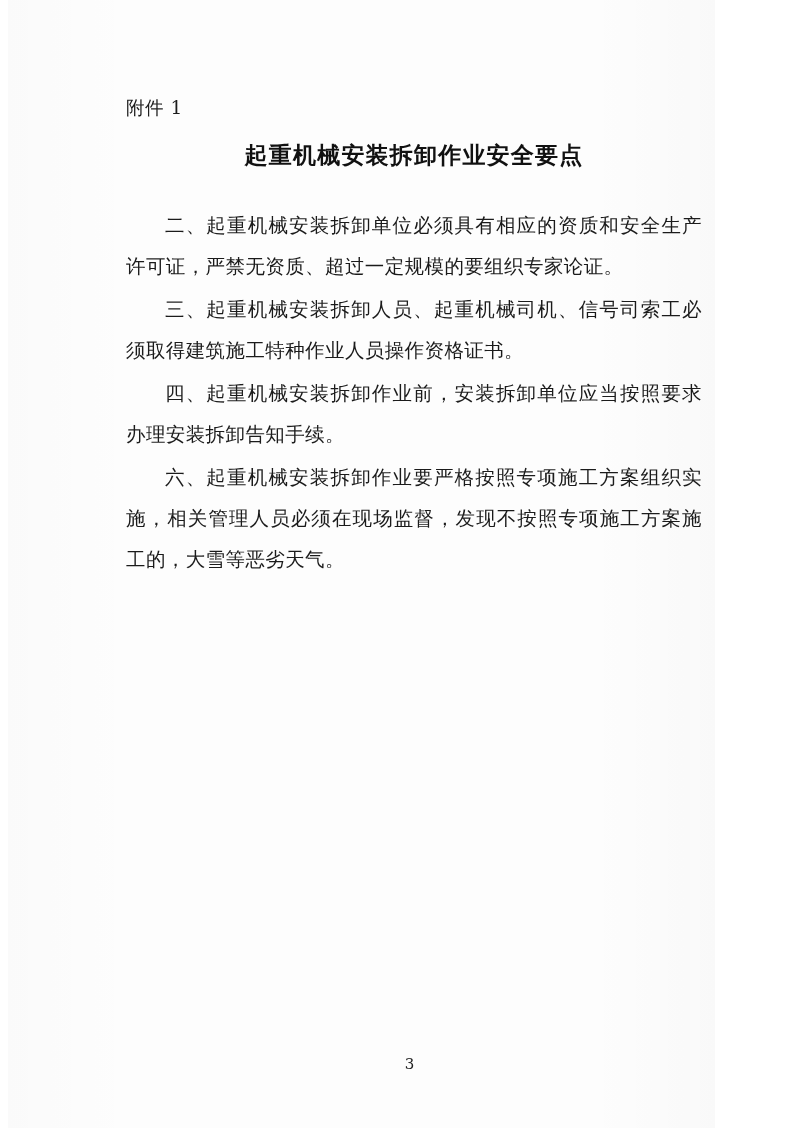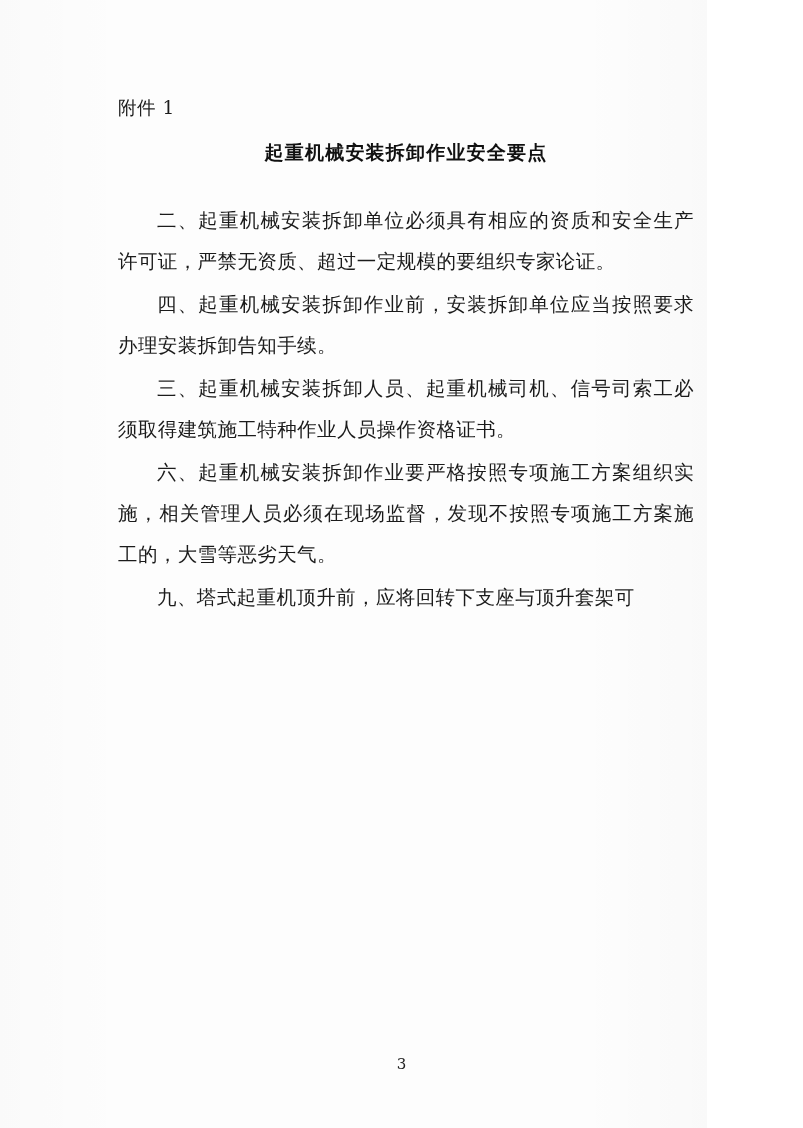--- a/index.html
+++ b/index.html
@@ -10,21 +10,21 @@
   body {
     width: 803px;
     height: 1128px;
     position: relative;
     font-family: "DejaVu Serif", "Liberation Serif", serif;
     color: #1a1a1a;
     overflow: hidden;
   }
   .page {
     position: absolute;
-    left: 0; top: 0;
+    left: 8px; top: 0;
     width: 707px;
     height: 1128px;
     background: #fdfdfd;
   }
   
   .page::before {
     content: "";
     position: absolute;
     inset: 0;
     background:
@@ -40,21 +40,21 @@
   .attachment-label {
     font-size: 18.5px;
     letter-spacing: 0.5px;
     font-family: "DejaVu Serif", "Liberation Serif", serif;
     color: #1c1c1c;
     margin: 0 0 20px 0;
     line-height: 1.3;
   }
   .doc-title {
     text-align: center;
-    font-size: 19px;
+    font-size: 23px;
     font-weight: bold;
     letter-spacing: 1.2px;
     color: #111;
     margin: 0 0 34px 0;
     font-family: "DejaVu Serif", "Liberation Serif", serif;
   }
   .para {
     font-size: 19.5px;
     line-height: 41px;
     text-align: justify;
@@ -77,20 +77,19 @@
 </style>
 </head>
 <body>
 
 <div class="page">
   <div class="content">
     <p class="attachment-label">附件 1</p>
     <h1 class="doc-title">起重机械安装拆卸作业安全要点</h1>
 
     <p class="para">二、起重机械安装拆卸单位必须具有相应的资质和安全生产许可证，严禁无资质、超过一定规模的要组织专家论证。</p>
+    <p class="para">三、起重机械安装拆卸人员、起重机械司机、信号司索工必须取得建筑施工特种作业人员操作资格证书。</p>
     <p class="para">四、起重机械安装拆卸作业前，安装拆卸单位应当按照要求办理安装拆卸告知手续。</p>
-    <p class="para">三、起重机械安装拆卸人员、起重机械司机、信号司索工必须取得建筑施工特种作业人员操作资格证书。</p>
     <p class="para">六、起重机械安装拆卸作业要严格按照专项施工方案组织实施，相关管理人员必须在现场监督，发现不按照专项施工方案施工的，大雪等恶劣天气。</p>
-    <p class="para">九、塔式起重机顶升前，应将回转下支座与顶升套架可</p>
   </div>
 
   <div class="page-number">3</div>
 </div>
 
 </body></html>

